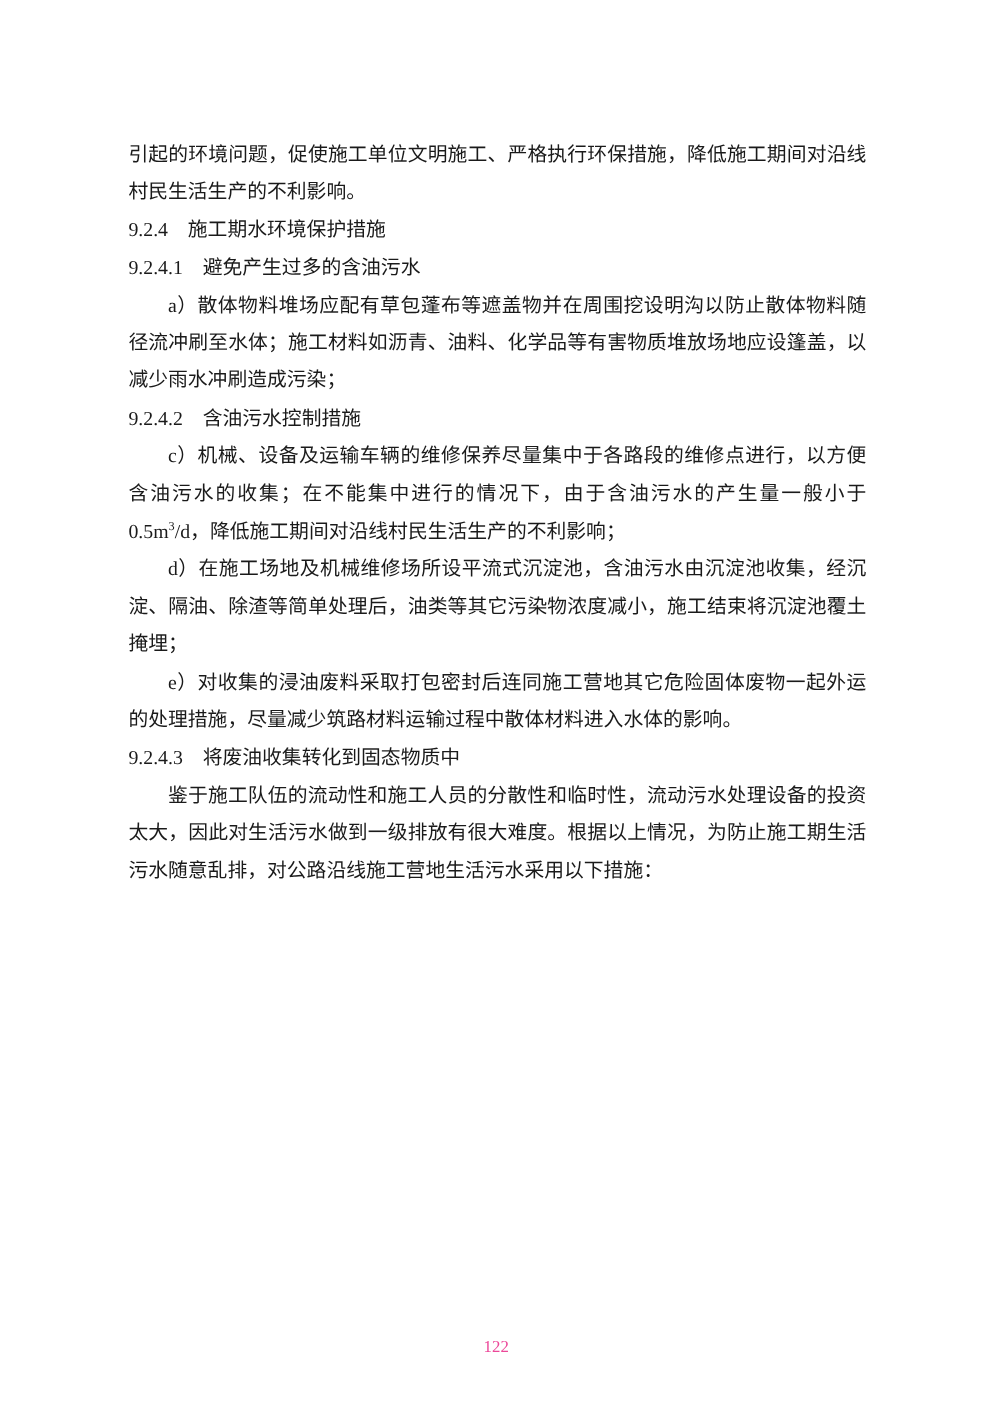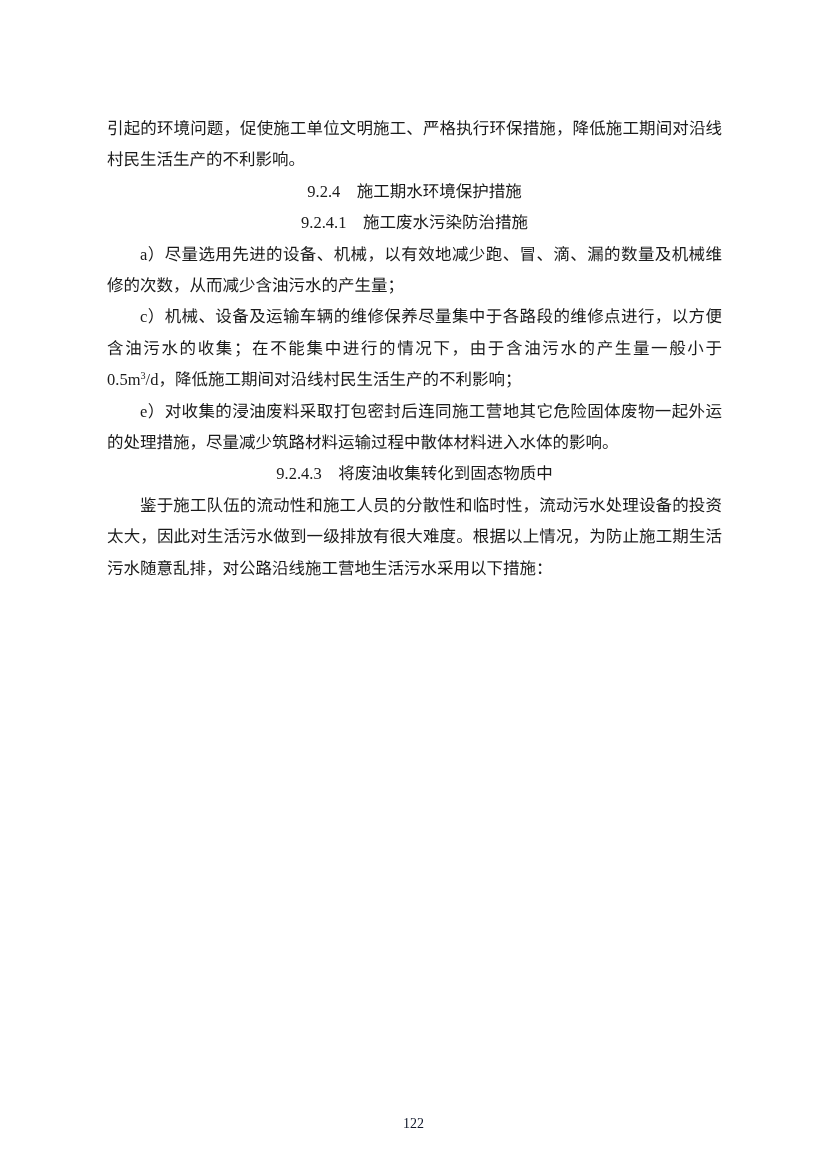--- a/index.html
+++ b/index.html
@@ -29,47 +29,49 @@
     text-justify: inter-ideograph;
   }
   .doc-body p {
     margin: 0;
     padding: 0;
   }
   .para { text-indent: 2em; }
   .para.continued { text-indent: 0; }
   .heading {
     text-indent: 0;
-    text-align: center;
+    text-align: left;
     font-weight: normal;
   }
   sup {
     font-size: 0.62em;
     line-height: 0;
     vertical-align: super;
   }
   .page-footer {
     position: absolute;
     left: 0;
     right: 0;
     bottom: 52px;
     text-align: center;
     font-size: 14px;
     line-height: 18px;
-    color: #0f172a;
+    color: #ec4899;
   }
 </style>
 </head>
 <body>
 
 <div class="page">
   <div class="doc-body">
       <p class="para continued"><span>引起的环境问题，促使施工单位文明施工、严格执行环保措施，降低施工期间对沿线村民生活生产的不利影响。</span></p>
       <p class="heading"><span>9.2.4　施工期水环境保护措施</span></p>
-      <p class="heading"><span>9.2.4.1　施工废水污染防治措施</span></p>
-      <p class="para"><span>a）尽量选用先进的设备、机械，以有效地减少跑、冒、滴、漏的数量及机械维修的次数，从而减少含油污水的产生量；</span></p>
+      <p class="heading"><span>9.2.4.1　避免产生过多的含油污水</span></p>
+      <p class="para"><span>a）散体物料堆场应配有草包蓬布等遮盖物并在周围挖设明沟以防止散体物料随径流冲刷至水体；施工材料如沥青、油料、化学品等有害物质堆放场地应设篷盖，以减少雨水冲刷造成污染；</span></p>
+      <p class="heading"><span>9.2.4.2　含油污水控制措施</span></p>
       <p class="para"><span>c）机械、设备及运输车辆的维修保养尽量集中于各路段的维修点进行，以方便含油污水的收集；在不能集中进行的情况下，由于含油污水的产生量一般小于 0.5m</span><sup>3</sup><span>/d，降低施工期间对沿线村民生活生产的不利影响；</span></p>
+      <p class="para"><span>d）在施工场地及机械维修场所设平流式沉淀池，含油污水由沉淀池收集，经沉淀、隔油、除渣等简单处理后，油类等其它污染物浓度减小，施工结束将沉淀池覆土掩埋；</span></p>
       <p class="para"><span>e）对收集的浸油废料采取打包密封后连同施工营地其它危险固体废物一起外运的处理措施，尽量减少筑路材料运输过程中散体材料进入水体的影响。</span></p>
       <p class="heading"><span>9.2.4.3　将废油收集转化到固态物质中</span></p>
       <p class="para"><span>鉴于施工队伍的流动性和施工人员的分散性和临时性，流动污水处理设备的投资太大，因此对生活污水做到一级排放有很大难度。根据以上情况，为防止施工期生活污水随意乱排，对公路沿线施工营地生活污水采用以下措施：</span></p>
     </div>
   <div class="page-footer">122</div>
 </div>
 
 </body></html>

